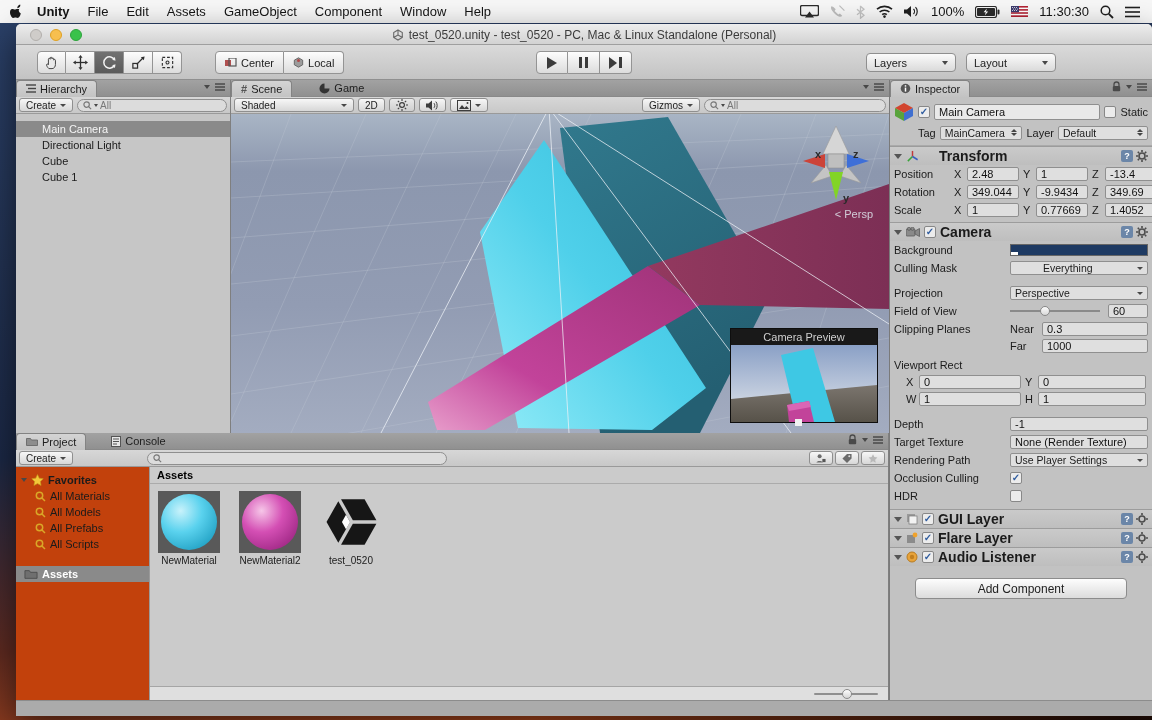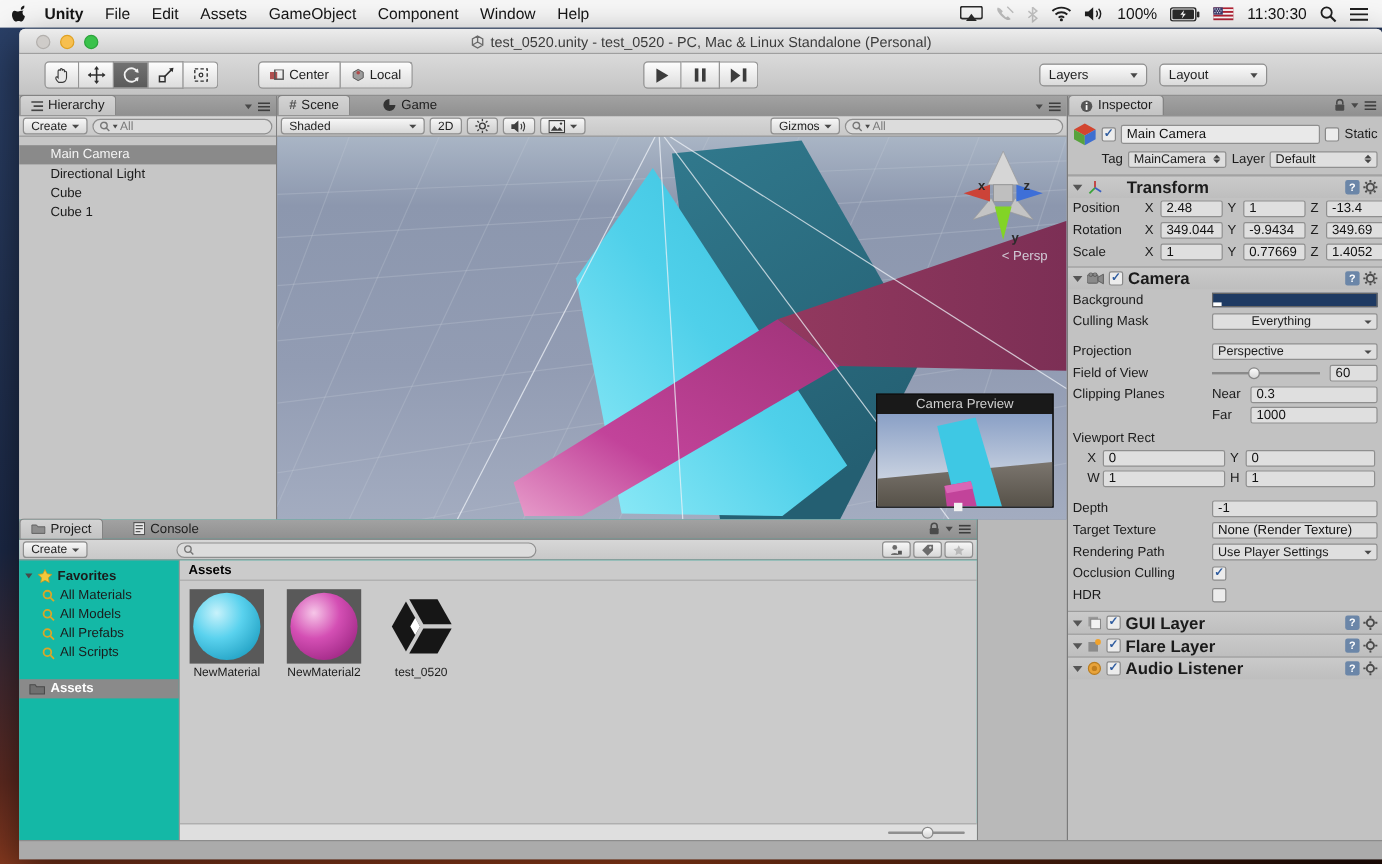--- a/index.html
+++ b/index.html
@@ -31,21 +31,21 @@
   .tbtn.active{background:linear-gradient(#727272,#5a5a5a);}
   .pivbtn{height:23px;display:flex;align-items:center;gap:4px;padding:0 9px;font-size:11px;color:#222;
           border:1px solid #949494;border-left:none;background:linear-gradient(#fdfdfd,#dcdcdc);}
   .drop{height:19px;width:90px;border-radius:4px;border:1px solid #8f8f8f;
         background:linear-gradient(#fbfbfb,#dadada);font-size:11px;color:#222;
         display:flex;align-items:center;padding:0 7px;}
   .caret{width:0;height:0;border-left:3.5px solid transparent;border-right:3.5px solid transparent;
          border-top:4px solid #484848;}
   .caret.r{margin-left:auto;}
   
-  .tabstrip{height:17px;background:linear-gradient(#a2a2a2,#909090);display:flex;align-items:flex-end;
+  .tabstrip{height:17px;background:linear-gradient(#a2a2a2,#909090);display:flex;align-items:center;
             border-bottom:1px solid #898989;flex:none;}
   .tab{height:17px;display:flex;align-items:center;gap:4px;padding:0 9px;font-size:11px;color:#1d1d1d;}
   .tab.active{background:linear-gradient(#d4d4d4,#c3c3c3);border-radius:4px 4px 0 0;
               border:1px solid #838383;border-bottom:none;}
   .tabmenu{margin-left:auto;display:flex;align-items:center;gap:5px;padding:0 5px 3px 0;}
   .minibar{height:17px;background:linear-gradient(#d7d7d7,#c8c8c8);border-bottom:1px solid #9a9a9a;
            display:flex;align-items:center;padding:0 3px;gap:4px;flex:none;}
   .mbtn{height:14px;font-size:10px;padding:0 6px;border:1px solid #8f8f8f;border-radius:3px;
         background:linear-gradient(#f7f7f7,#d7d7d7);display:flex;align-items:center;gap:4px;color:#222;}
   .pill{flex:1;height:13px;border-radius:7px;border:1px solid #8f8f8f;background:#dcdcdc;
@@ -86,21 +86,21 @@
   .tri{width:0;height:0;border-top:5px solid #555;border-left:4px solid transparent;
        border-right:4px solid transparent;flex:none;}
   .helpic{width:12px;height:12px;background:#6b86a8;border-radius:2px;color:#fff;font-size:9px;
           font-weight:bold;display:flex;align-items:center;justify-content:center;flex:none;}
   .hright{margin-left:auto;display:flex;gap:3px;align-items:center;}
   .axlbl{width:9px;text-align:left;flex:none;}
   .addcomp{margin:12px auto 0 auto;width:212px;height:21px;border:1px solid #8c8c8c;border-radius:4px;
            background:linear-gradient(#fdfdfd,#dcdcdc);display:flex;align-items:center;
            justify-content:center;font-size:12px;color:#222;}
   
-  .project{position:absolute;left:0;top:409px;width:799px;height:267px;background:#14b8a6;
+  .project{position:absolute;left:0;top:409px;width:873px;height:267px;background:#c2410c;
            display:flex;flex-direction:column;border-right:1px solid #7f7f7f;}
   .pbody{flex:1;display:flex;min-height:0;}
   .pleft{width:134px;border-right:1px solid #9a9a9a;padding-top:5px;font-size:11px;color:#1b1b1b;}
   .prow{height:16px;display:flex;align-items:center;gap:4px;padding-left:5px;}
   .prow.indent{padding-left:19px;}
   .prow.sel{background:#8a8a8a;color:#fff;font-weight:bold;margin-top:14px;}
   .pright{flex:1;display:flex;flex-direction:column;background:#cbcbcb;min-width:0;}
   .prhead{height:17px;font-weight:bold;font-size:11px;padding:2px 7px;border-bottom:1px solid #ababab;}
   .tiles{flex:1;display:flex;gap:11px;padding:7px 4px 0 4px;}
   .tile{width:70px;display:flex;flex-direction:column;align-items:center;gap:2px;
@@ -802,20 +802,21 @@
             <g stroke="#4c4c4c" stroke-width="1.6">
               <line x1="6" y1="0" x2="6" y2="2"></line>
               <line x1="6" y1="10" x2="6" y2="12"></line>
               <line x1="0" y1="6" x2="2" y2="6"></line>
               <line x1="10" y1="6" x2="12" y2="6"></line>
             </g>
           </svg>
         </span>
     </div>
 
+    <div class="addcomp">Add Component</div>
   </div>
 
   <div class="project">
     <div class="tabstrip">
       <div class="tab active">
         <svg width="12" height="10" viewBox="0 0 12 10">
             <path fill="#8d8d8d" stroke="#5f5f5f" stroke-width="0.8" d="M0.5,1.5h4l1,1.5h6v5.5h-11z"></path>
           </svg>
         <span>Project</span>
       </div>

